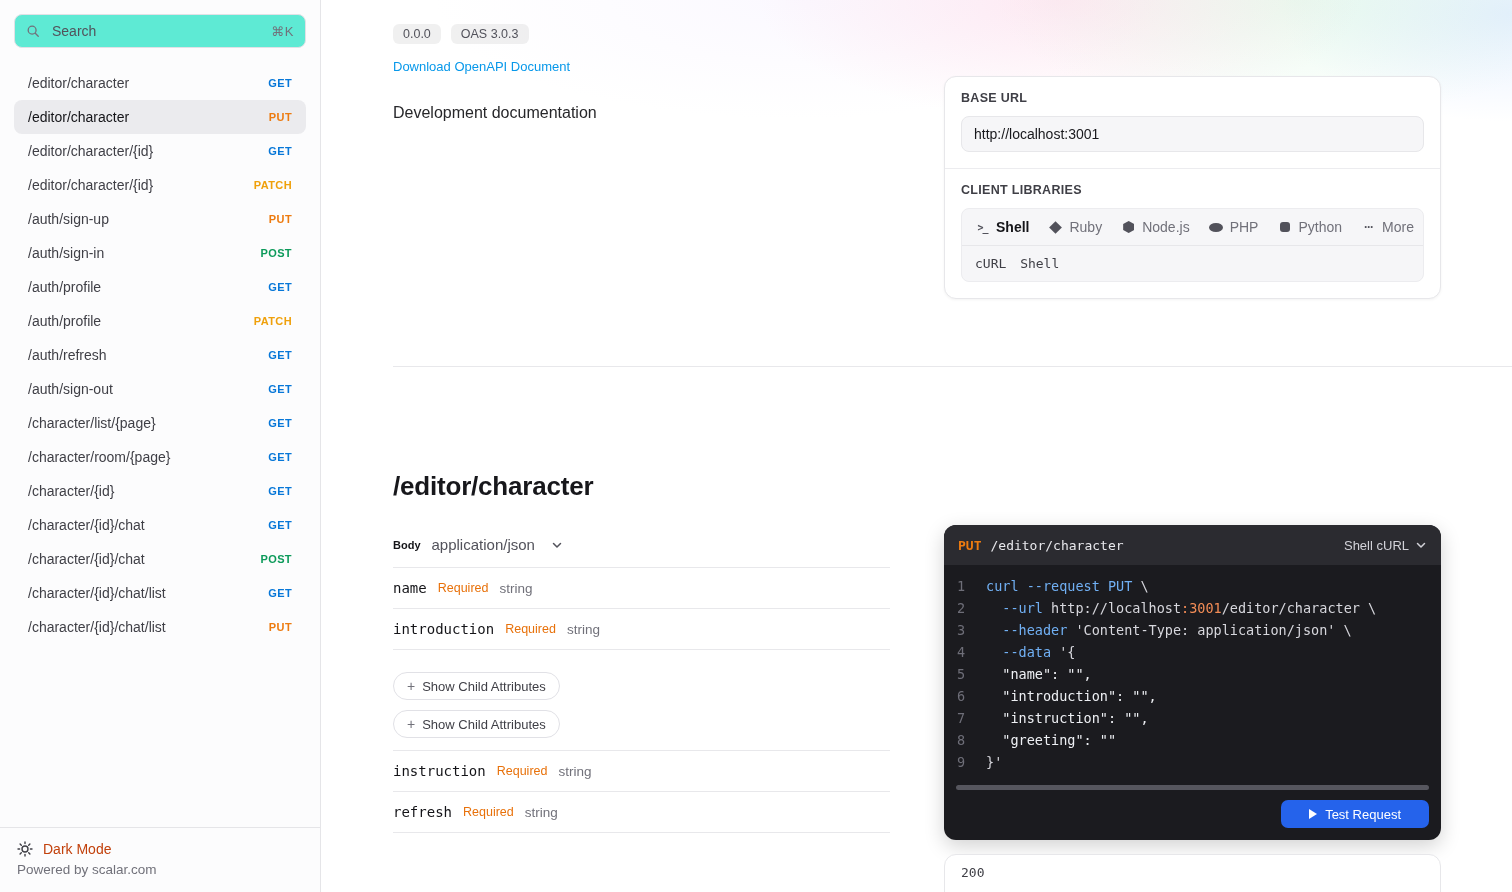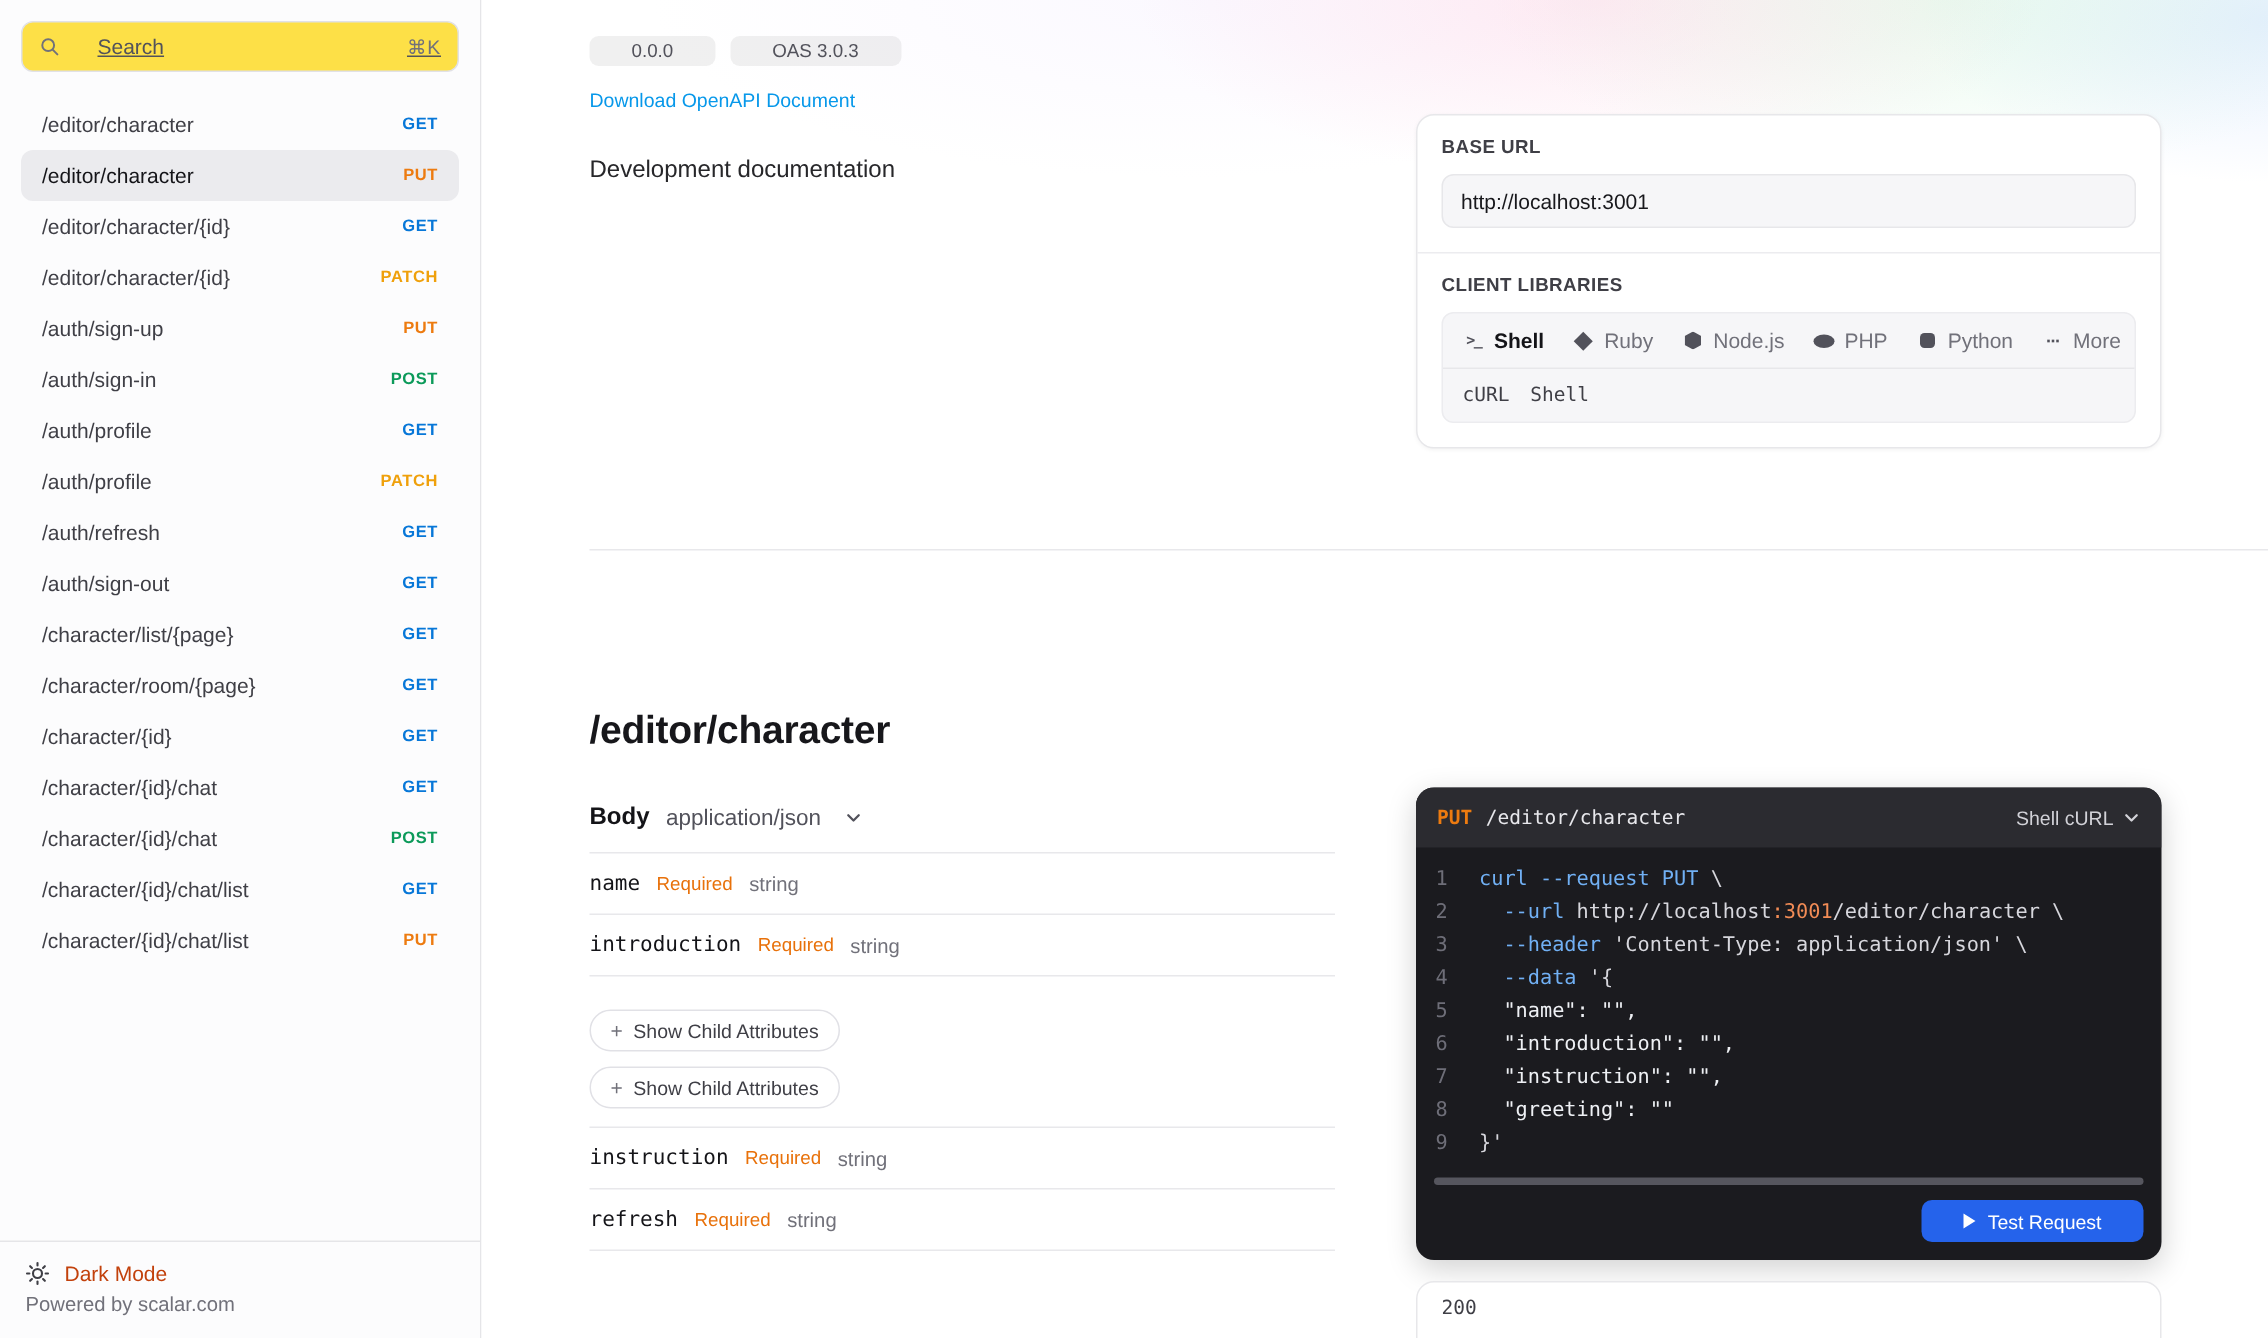--- a/index.html
+++ b/index.html
@@ -4,21 +4,21 @@
 <style>
   * { margin:0; padding:0; box-sizing:border-box; }
   html,body { width:1512px; height:892px; overflow:hidden; background:#fff;
     font-family:"Liberation Sans", sans-serif; color:#18181c; }
   .app { display:flex; width:1512px; height:892px; }
 
   
   .sidebar { width:321px; flex:0 0 321px; background:#fcfcfd; border-right:1px solid #e5e5e8;
     display:flex; flex-direction:column; padding-top:14px; }
   .search-box { margin:0 14px; height:34px; border:1px solid #e1e1e6; border-radius:8px;
-    background:#fde047; display:flex; align-items:center; gap:25px; padding:0 11px; color:#52525b; font-size:14px;text-decoration:underline; }
+    background:#5eead4; display:flex; align-items:center; gap:12px; padding:0 11px; color:#52525b; font-size:14px; }
   .search-box .kbd { margin-left:auto; color:#71717a; font-size:13px; letter-spacing:.5px; }
   .nav { margin-top:18px; padding:0 14px; flex:1; overflow:hidden; }
   .nav-item { height:34px; display:flex; align-items:center; justify-content:space-between;
     padding:0 14px; border-radius:8px; font-size:14px; color:#3f3f46; cursor:pointer; }
   .nav-item.active { background:#ebebee; color:#141418; font-weight:500; }
   .method { font-size:11px; font-weight:700; letter-spacing:.4px; }
   .m-get   { color:var(--method_get,#0777d8); }
   .m-post  { color:var(--method_post,#0c9a5a); }
   .m-put   { color:var(--method_put,#ed7b10); }
   .m-patch { color:var(--method_patch,#efa00b); }
@@ -31,21 +31,21 @@
   .main { flex:1; position:relative; padding:0 71px 0 72px; background:#fff; overflow:hidden; }
   .main::before { content:""; position:absolute; left:0; right:0; top:0; height:230px; pointer-events:none;
     background:
       radial-gradient(ellipse 430px 170px at 62% 0%, rgba(255,188,214,.30), transparent 70%),
       radial-gradient(ellipse 430px 170px at 82% 0%, rgba(189,241,203,.32), transparent 70%),
       radial-gradient(ellipse 320px 150px at 100% 6%, rgba(188,214,255,.38), transparent 72%),
       radial-gradient(ellipse 520px 170px at 40% 0%, rgba(236,226,255,.22), transparent 70%); }
   .intro { position:relative; display:flex; padding-top:24px; height:366px; }
   .intro-left { width:540px; }
   .badges { display:flex; gap:10px; }
-  .badge { background:rgba(0,0,0,.06); padding:3px 28px; border-radius:6px; font-size:12.5px; color:#52525b; }
+  .badge { background:rgba(0,0,0,.06); padding:3px 10px; border-radius:6px; font-size:12.5px; color:#52525b; }
   .title { margin-top:12px; font-size:28px; font-weight:700; color:#141418; letter-spacing:-.2px; }
   .download { display:inline-block; margin-top:15px; font-size:13px; color:var(--link,#0798ea); text-decoration:none; cursor:pointer; }
   .desc { margin-top:29px; font-size:16px; color:#27272a; }
 
   .server-card { position:relative; margin-left:auto; margin-top:52px; width:497px; background:#fff;
     border:1px solid #e7e7ea; border-radius:12px; box-shadow:0 1px 3px rgba(0,0,0,.05); height:fit-content; }
   .card-sec { padding:14px 16px 16px; }
   .card-sec.sec2 { border-top:1px solid #ececef; }
   .card-label { font-size:12.5px; font-weight:600; color:#3f3f46; letter-spacing:.3px; }
   .base-url-input { margin-top:11px; width:100%; height:36px; background:#f6f6f8; border:1px solid #e7e7ea;
@@ -68,21 +68,21 @@
     cursor:pointer; word-spacing:6px; }
 
   .hr { position:relative; border-top:1px solid #e8e8eb; margin-right:-71px; }
 
   
   .endpoint { position:relative; display:flex; padding-top:104px; }
   .ep-left { width:497px; }
   .ep-left h2 { font-size:26px; font-weight:700; color:#17171b; letter-spacing:-.2px; }
   .body-row { margin-top:34px; display:flex; align-items:center; gap:11px; padding-bottom:14px;
     border-bottom:1px solid #e8e8eb; }
-  .body-label { font-size:16px; font-weight:700; color:#141418; }
+  .body-label { font-size:11px; font-weight:700; color:#141418; }
   .ct-select { display:flex; align-items:center; gap:16px; font-size:15px; color:#52525b; cursor:pointer; }
   .field-row { padding:12px 0; border-bottom:1px solid #e8e8eb; }
   .field-head { display:flex; align-items:center; gap:11px; }
   .f-name { font-family:"DejaVu Sans Mono",monospace; font-size:14px; color:#141418; }
   .f-req  { font-size:12.5px; color:var(--required,#e8710a); }
   .f-type { font-size:13.5px; color:#71717a; }
   .f-badge { font-size:11px; color:#71717a; background:#f1f1f3; padding:3px 9px; border-radius:10px; letter-spacing:.4px; }
   .child-btn { margin-top:10px; display:flex; align-items:center; gap:7px; height:28px; width:fit-content;
     border:1px solid #e1e1e6; border-radius:14px; padding:0 13px; font-size:13px; color:#3f3f46; background:#fff;
     cursor:pointer; font-family:"Liberation Sans",sans-serif; }

